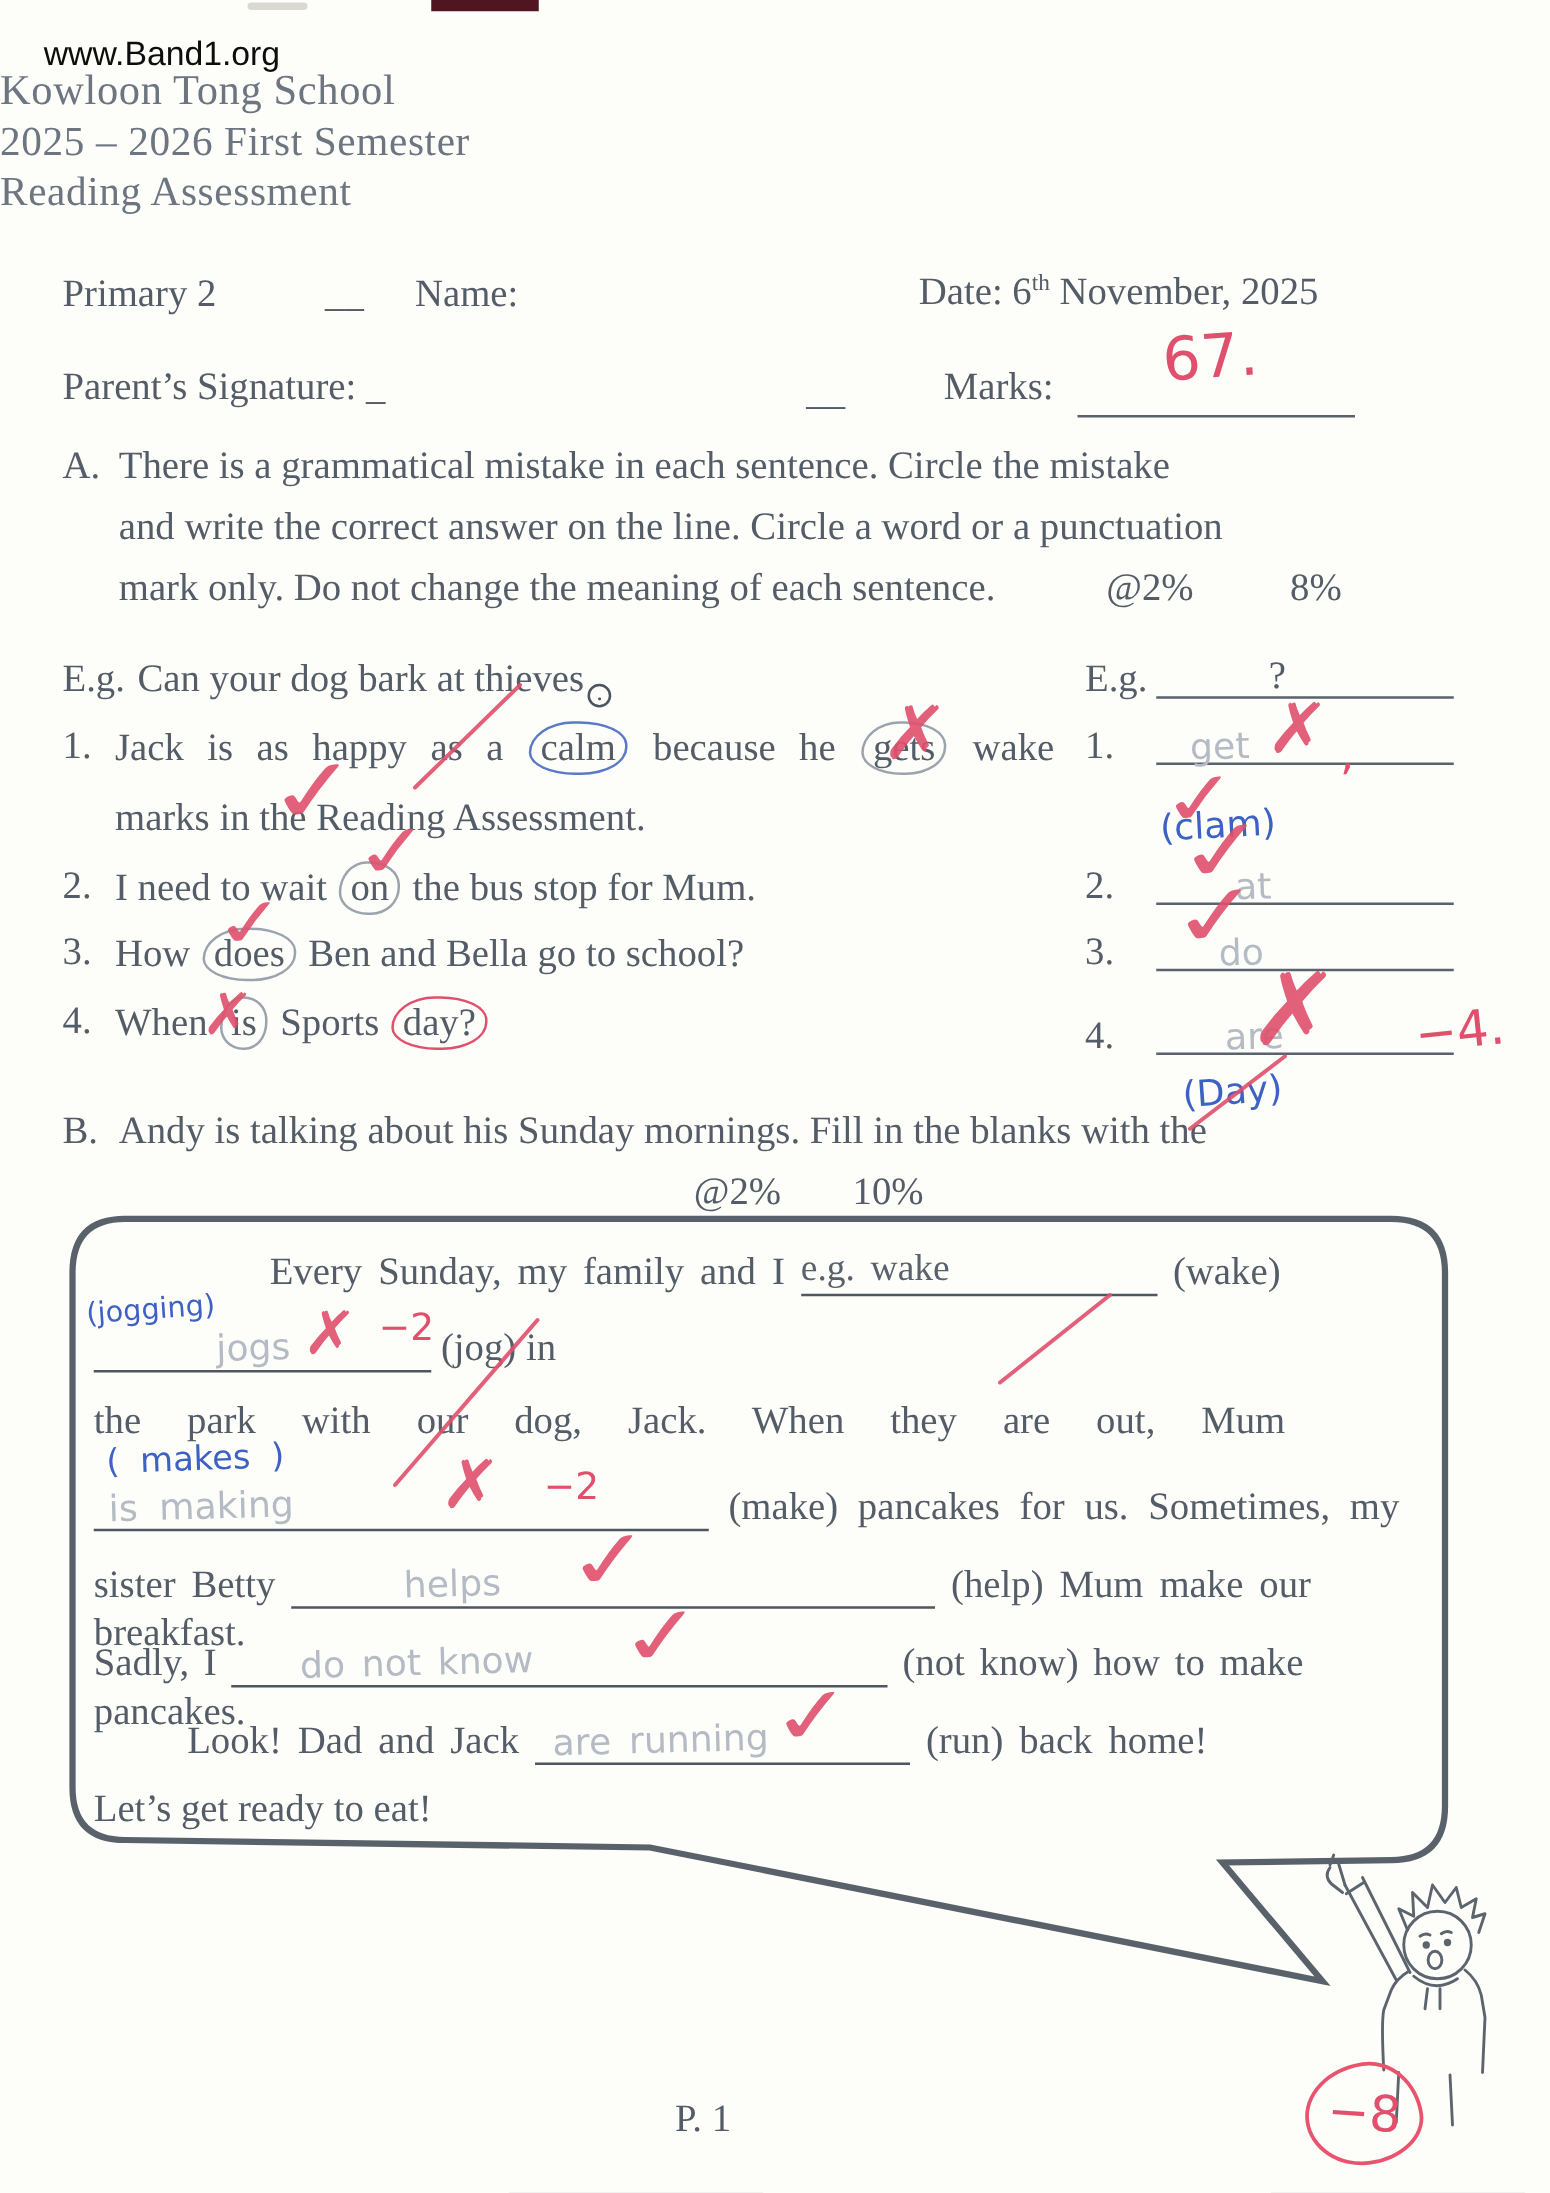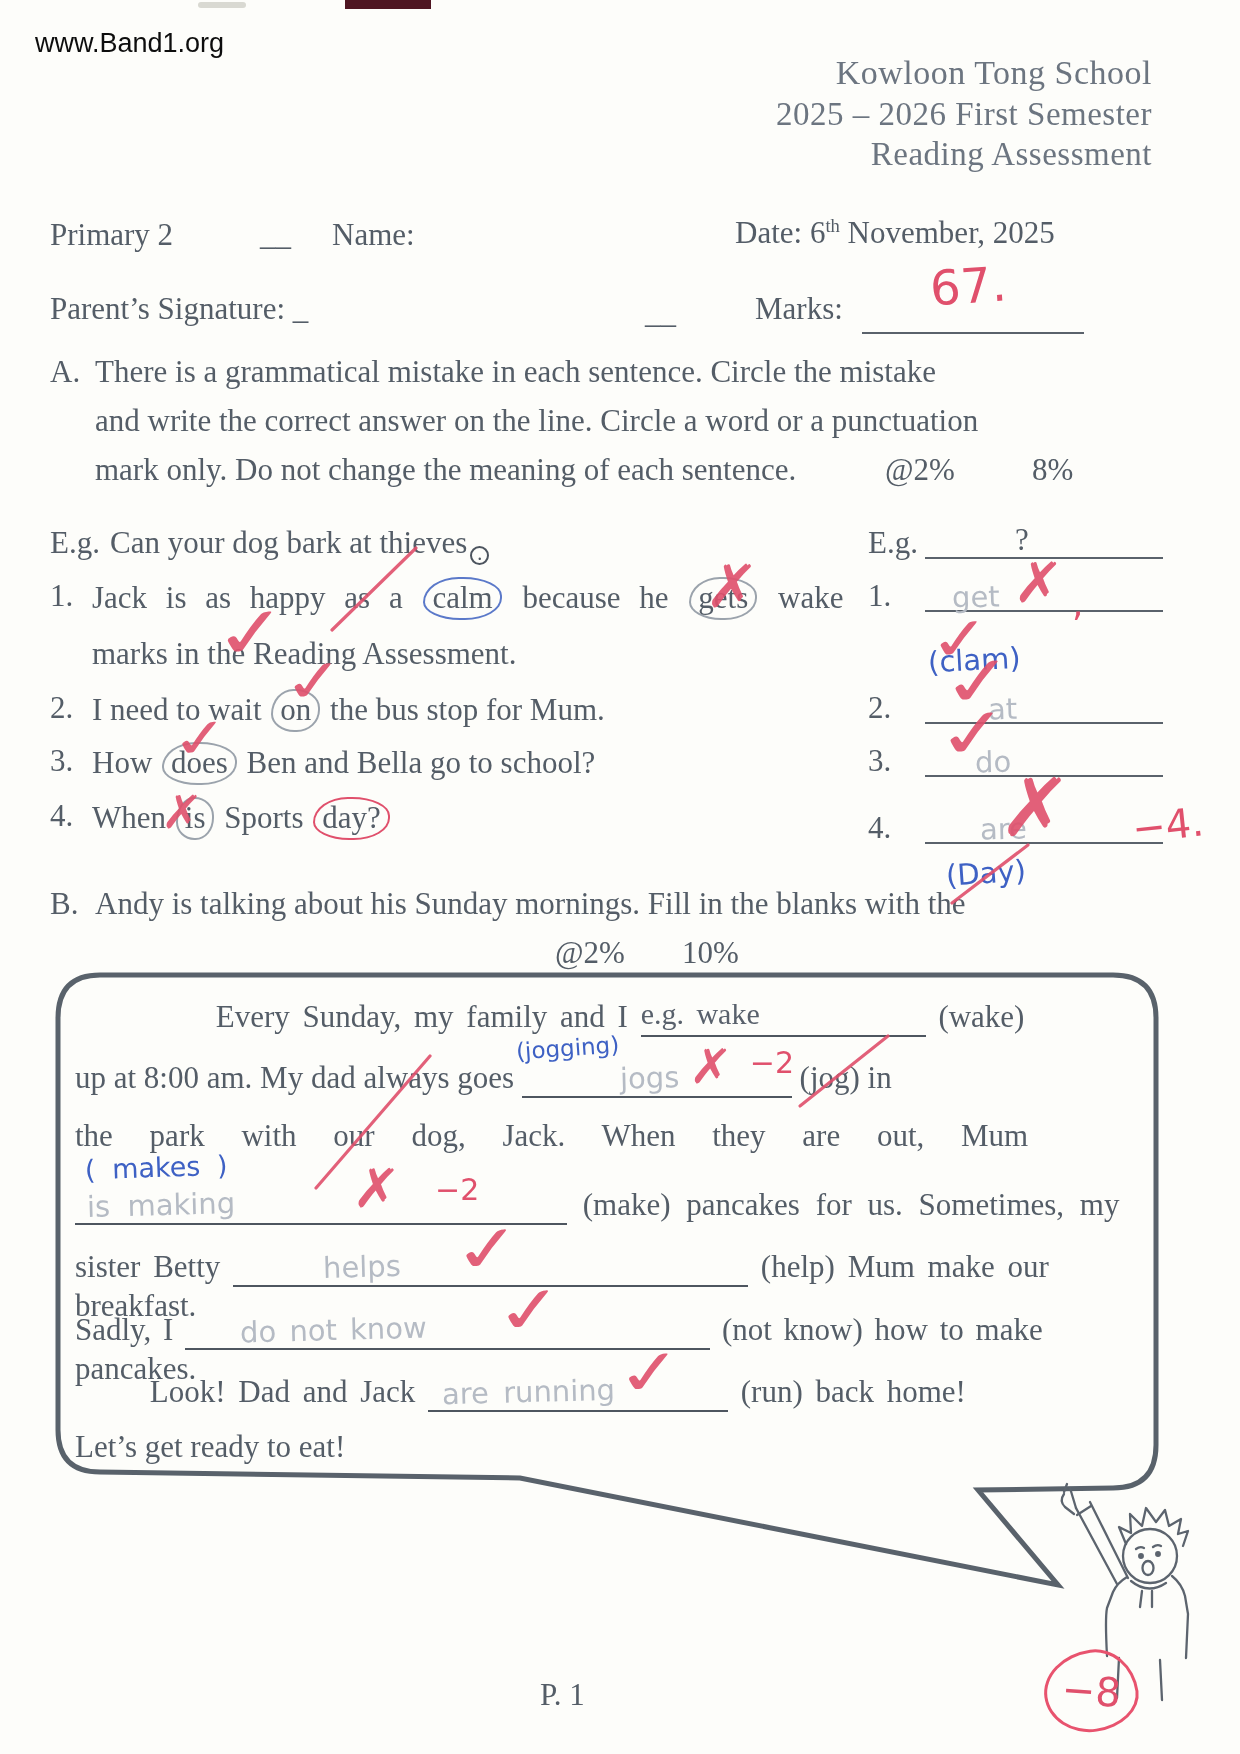--- a/index.html
+++ b/index.html
@@ -2,21 +2,21 @@
 <html><head>
 <meta charset="utf-8">
 <style>
   html,body{margin:0;padding:0;background:#e8e8e8}
   .page{position:relative;width:1240px;height:1754px;background:#fdfdfa;
         font-family:"Liberation Serif",serif;color:#545d67;overflow:hidden}
   .abs{position:absolute}
   .t31{font-size:31px;line-height:1.25}
   .t33{font-size:33px}
   .hdr{color:#6c7580;letter-spacing:.5px}
-  .center{text-align:right;width:1140px;left:12px}
+  .center{text-align:left;width:1140px;left:0}
   .watermark{font-family:"Liberation Sans",sans-serif;font-size:27px;color:#0d0d0d;font-weight:500}
   .pencil{font-family:"DejaVu Sans",sans-serif;color:#b5bbc4;font-size:29px;display:inline-block;transform:rotate(-1.5deg)}
   .blue{font-family:"DejaVu Sans",sans-serif;color:#3e61c4}
   .redhw{font-family:"DejaVu Sans",sans-serif;color:#e0506c}
   .tickg{font-family:"DejaVu Sans",sans-serif;color:#e0506c;display:inline-block;
          transform:scaleX(1.3) rotate(-6deg);line-height:1;position:absolute;opacity:.9}
   .crossg{font-family:"DejaVu Sans",sans-serif;color:#e0506c;display:inline-block;
           transform:rotate(4deg);line-height:1;position:absolute;opacity:.9}
   .circ{display:inline-block;border:2.2px solid #9ba3ac;border-radius:48% 52% 50% 50%/62% 46% 54% 44%;
         padding:0 7px;margin:0 2px;position:relative}
@@ -179,21 +179,20 @@
   </svg>
 
   <div class="abs t31" style="left:75px;top:995px;width:1060px;z-index:2;word-spacing:5px">
     <span style="display:inline-block;width:128px"></span>
     <span>Every Sunday, my family and I</span>
     <span class="blank" style="width:285px;"><span style="font-size:30px;color:#59616c">e.g. wake</span></span>
     <span>(wake)</span>
   </div>
 
   <div class="abs t31" style="left:75px;top:1056px;width:1060px;z-index:2">
-    <span>up at 8:00 am. My dad always goes</span>
     <span class="blank" style="width:270px">
       <span class="blue" style="position:absolute;left:-6px;top:-22px;font-size:23px;transform:rotate(-4deg)">(jogging)</span>
       <span class="pencil" style="position:absolute;left:98px;top:4px">jogs</span>
       <span class="crossg" style="left:168px;top:-14px;font-size:50px">✗</span>
       <span class="redhw" style="position:absolute;left:228px;top:-12px;font-size:30px">−2</span>
     </span>
     <span>(jog) in</span>
   </div>
 
   <div class="abs t31" style="left:75px;top:1117px;width:1060px;z-index:2;word-spacing:29px">the park with our dog, Jack. When they are out, Mum</div>

